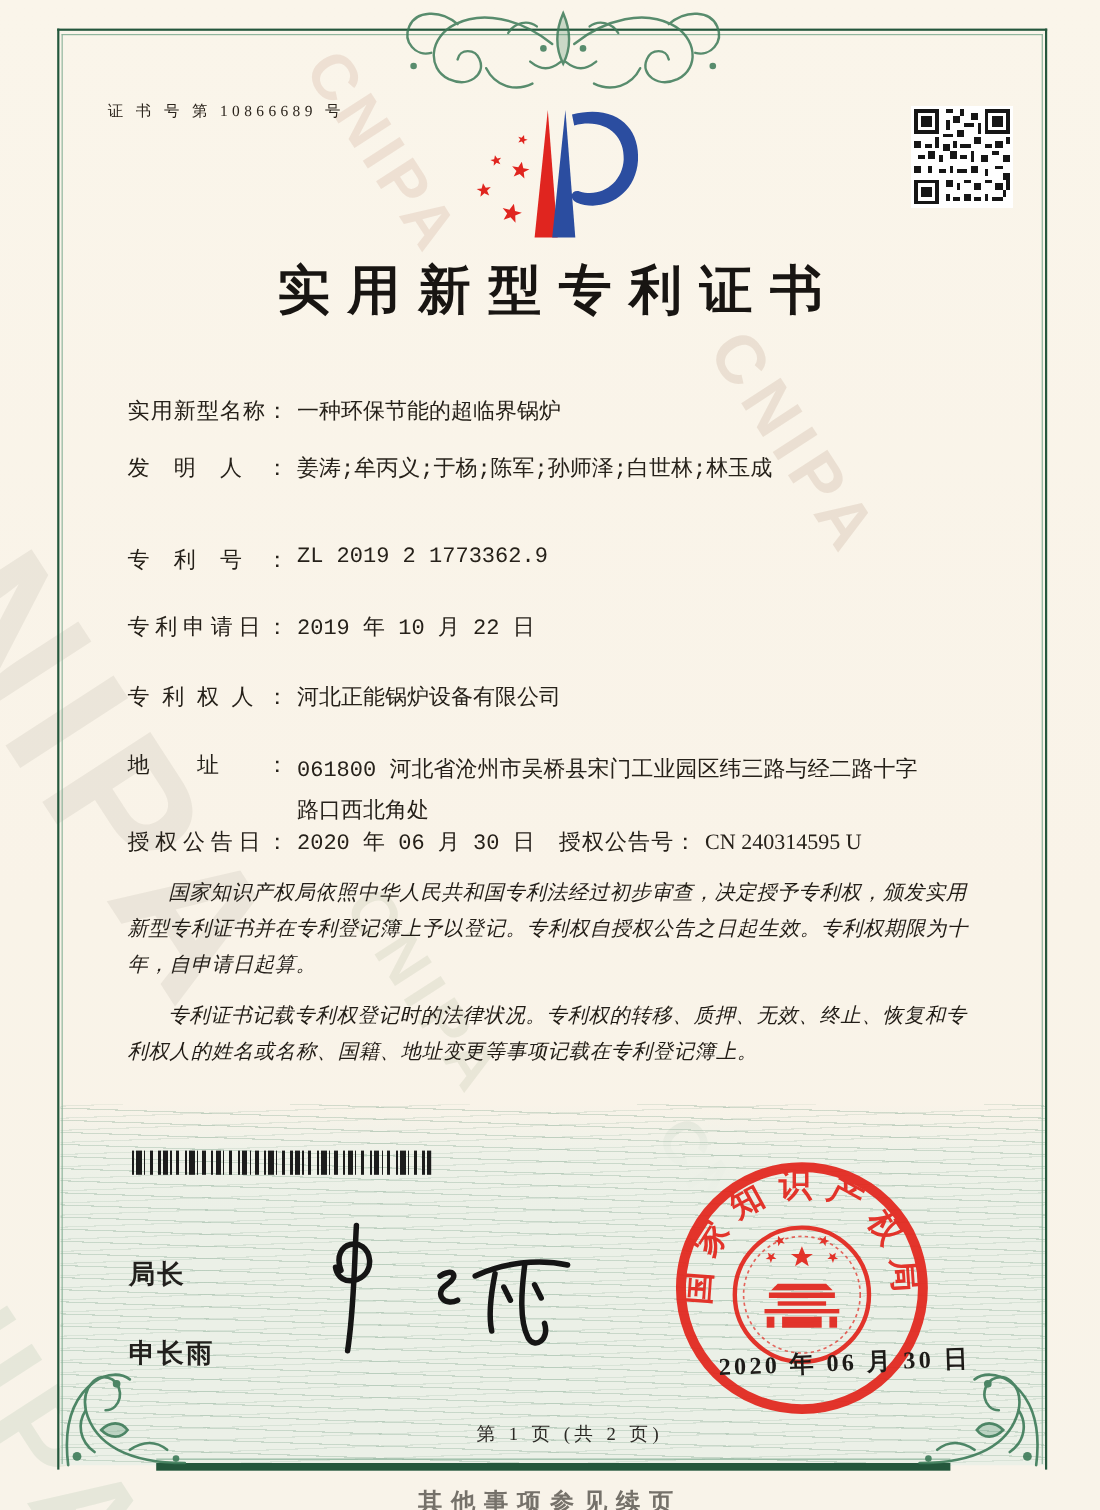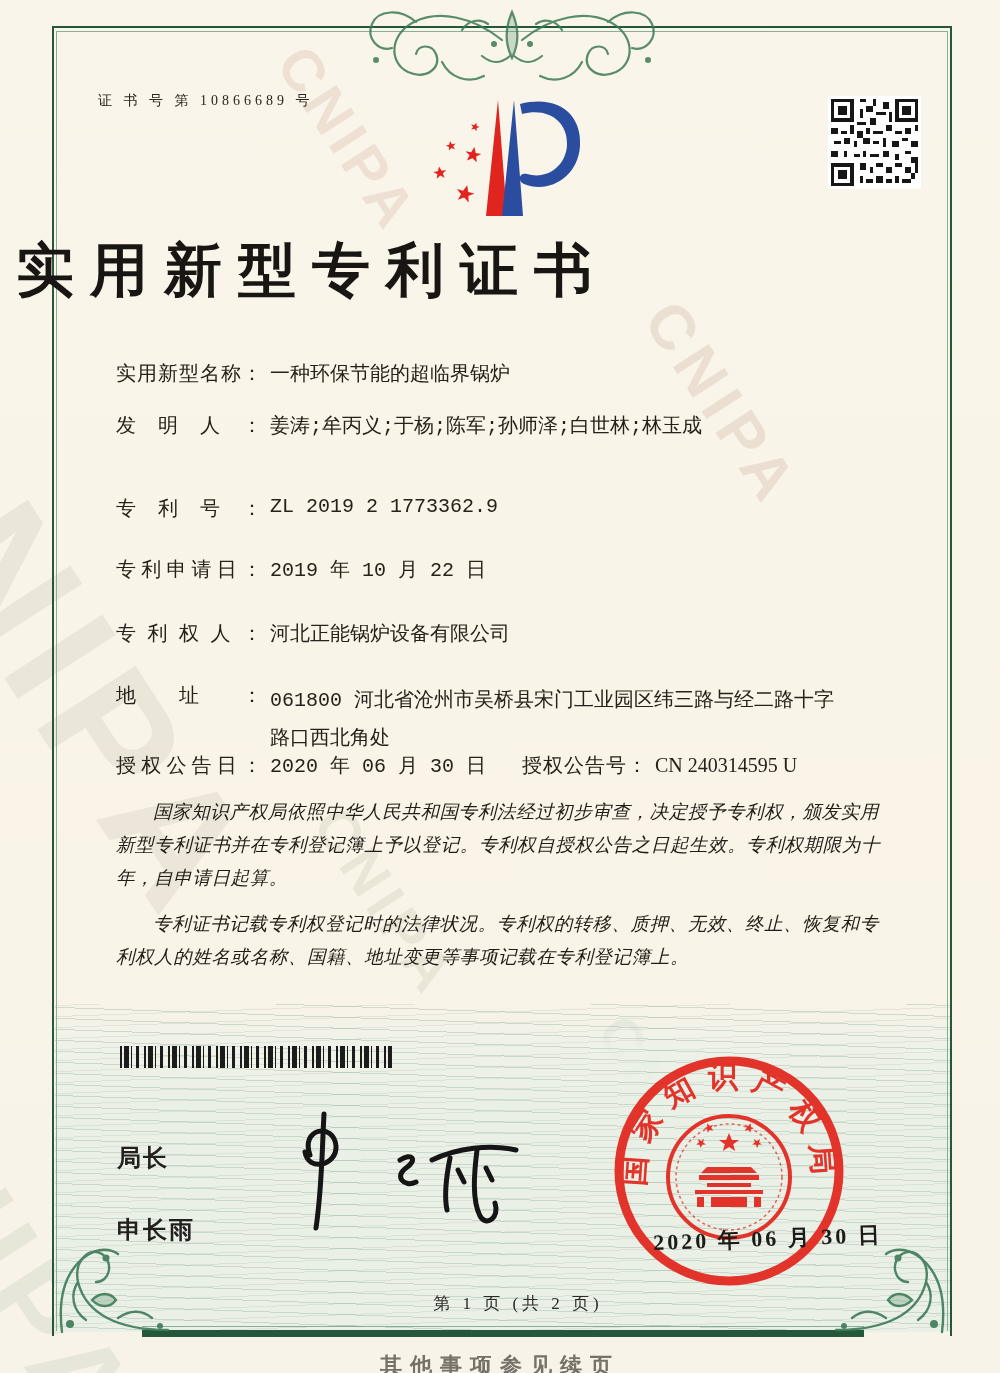--- a/index.html
+++ b/index.html
@@ -36,31 +36,31 @@
   .frame-bot-bar{left:142px;top:1330px;width:722px;height:7px;}
   .frame-bot-light{left:142px;top:1326px;width:722px;height:1px;}
   .ornament{position:absolute;left:342px;top:0px;}
   .corner{position:absolute;}
   .corner-bl{left:48px;top:1230px;}
   .corner-br{left:831px;top:1230px;transform:scaleX(-1);}
   
   .cert-no{position:absolute;left:98px;top:92px;font-size:14px;letter-spacing:4px;color:#2b241c;}
   .logo{position:absolute;left:428px;top:94px;}
   .qr{position:absolute;left:828px;top:96px;}
-  .title{position:absolute;left:0;right:0;top:232px;text-align:left;
-    font-size:58px;font-weight:700;letter-spacing:16px;color:#181512;text-indent:16px;}
+  .title{position:absolute;left:0;right:0;top:232px;text-align:center;
+    font-size:48px;font-weight:700;letter-spacing:16px;color:#181512;text-indent:16px;}
   
   .row{position:absolute;left:116px;font-size:20px;color:#26211a;white-space:nowrap;}
   .row .lab{display:inline-block;width:146px;text-align:justify;text-align-last:justify;vertical-align:top;}
   .row .val{display:inline-block;margin-left:8px;vertical-align:top;font-family:Liberation Mono, monospace;}
   .r1{top:360px}.r2{top:412px}.r3{top:495px}.r4{top:556px}.r5{top:620px}
   .r6{top:682px}.r6 .val{white-space:normal;width:568px;line-height:38px;}
   .r7{top:752px}
   .row-b{position:absolute;left:508px;top:752px;font-size:20px;white-space:nowrap;}
-  .row-b .lab{display:inline-block;width:125px;text-align:justify;text-align-last:justify;margin-left:14px;}
+  .row-b .lab{display:inline-block;width:125px;text-align:justify;text-align-last:justify;}
   .row-b .val{margin-left:8px;}
   
   .paras{position:absolute;left:116px;top:796px;width:772px;font-size:18.5px;
     line-height:33px;font-style:italic;letter-spacing:.6px;color:#211c16;}
   .paras p{margin:0 0 13px 0;text-indent:2em;}
   
   .barcode{position:absolute;left:120px;top:1046px;width:272px;height:22px;
     background:repeating-linear-gradient(90deg,
       #1c1c1c 0 2px, transparent 2px 4px,
       #1c1c1c 4px 9px, transparent 9px 11px,

